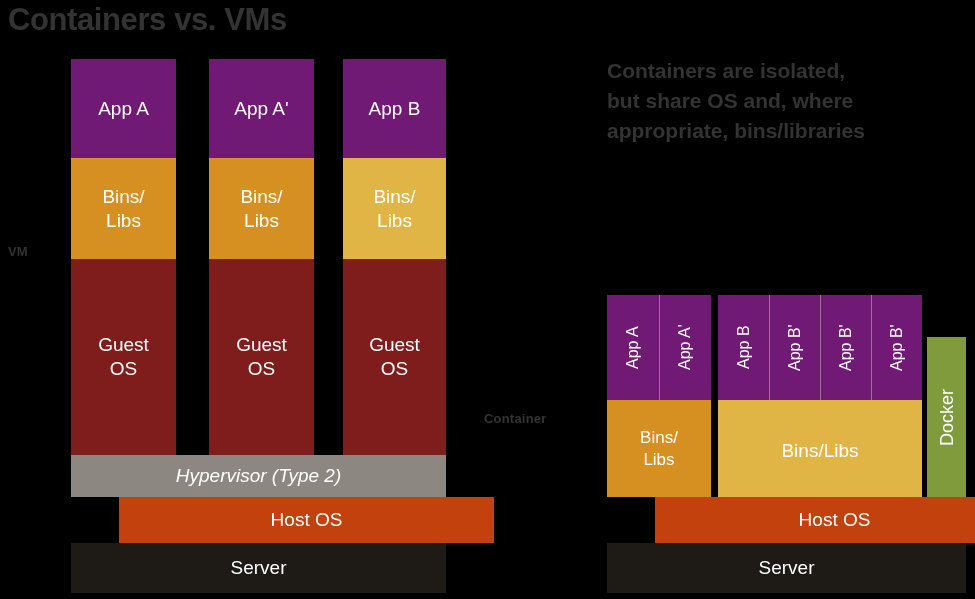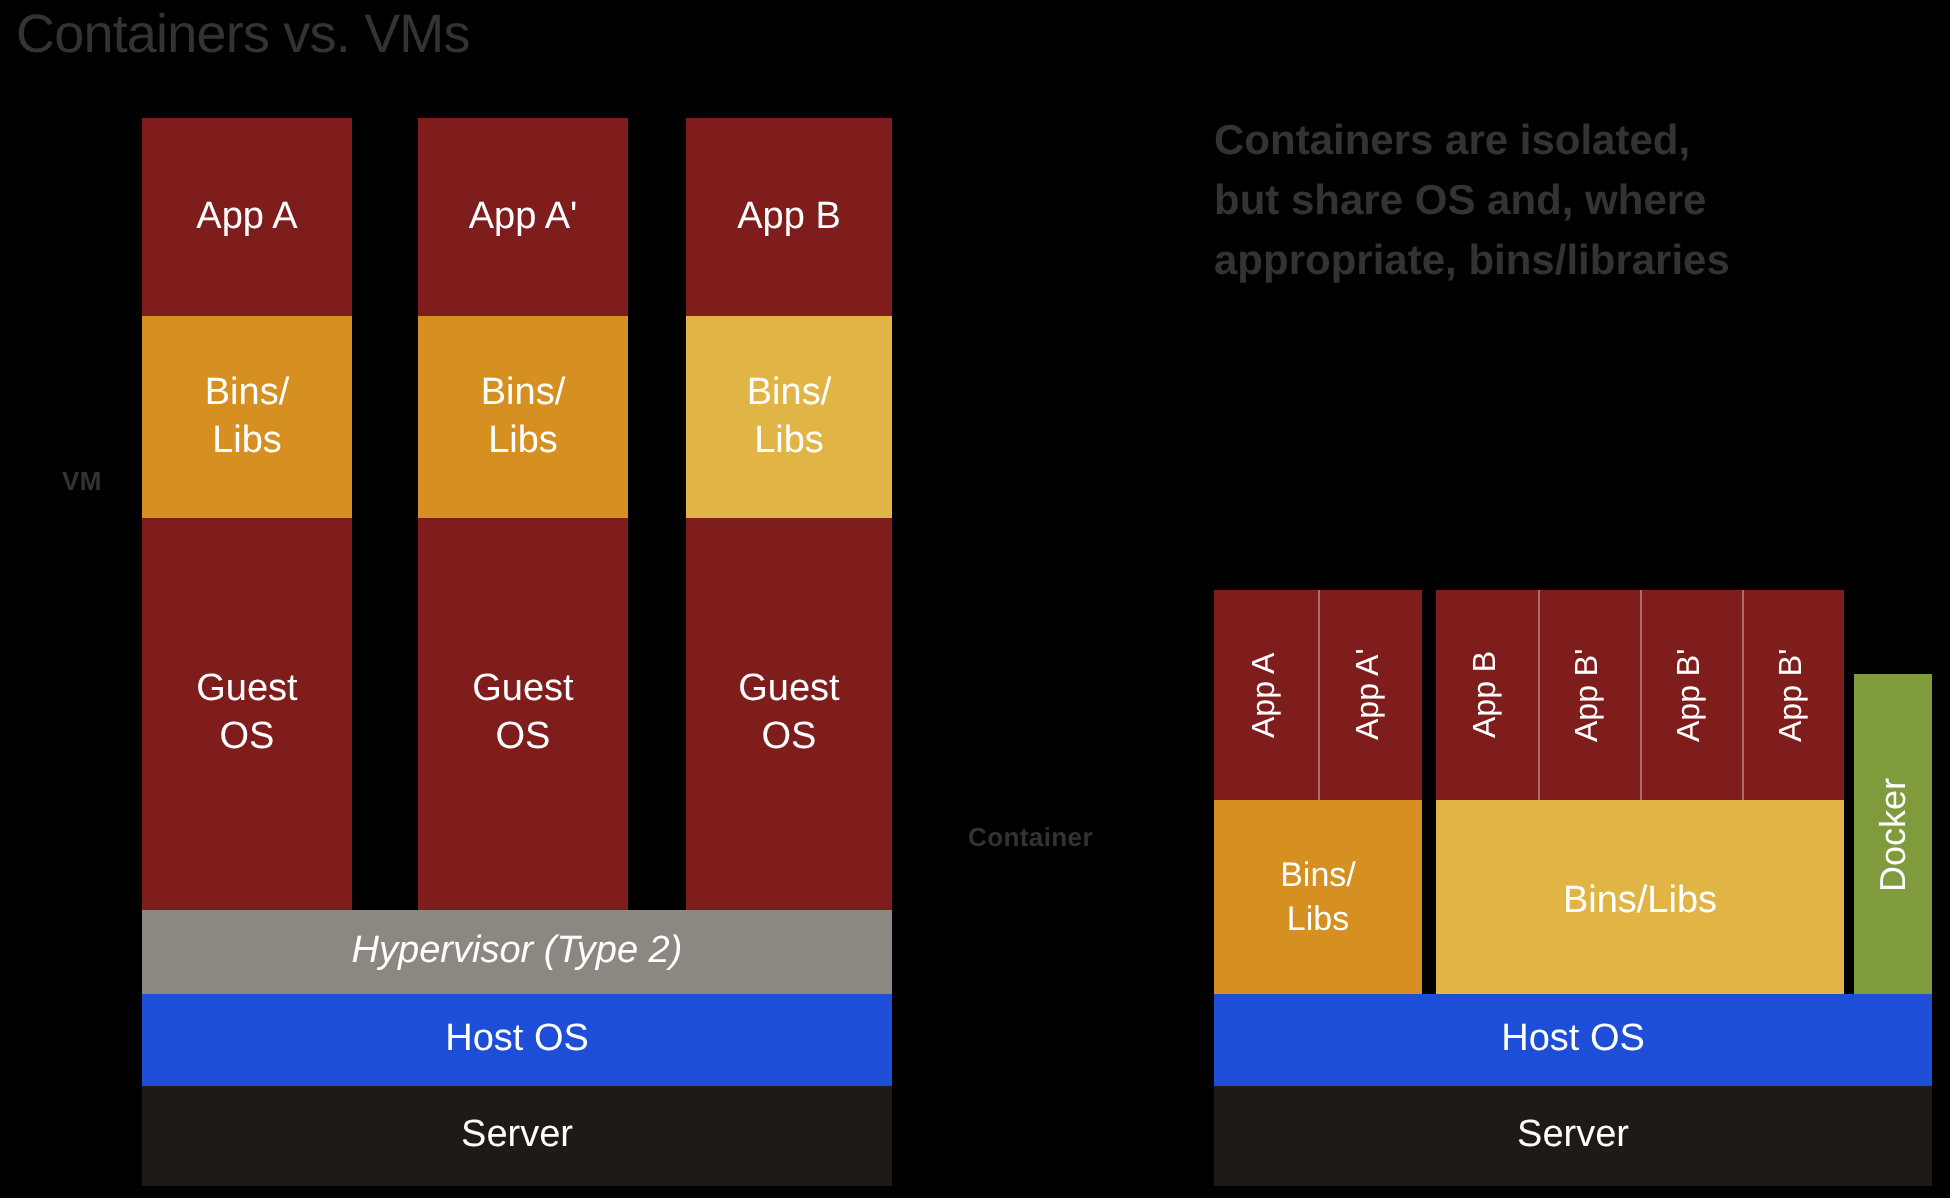--- a/index.html
+++ b/index.html
@@ -16,22 +16,22 @@
     font-family: "Liberation Sans", sans-serif;
     color: #ffffff;
     -webkit-font-smoothing: antialiased;
   }
 
   
   .page-title {
     position: absolute;
     left: 8px;
     top: 2px;
-    font-size: 27px;
-    font-weight: normal;
+    font-size: 31px;
+    font-weight: bold;
     letter-spacing: -0.4px;
     color: #333333;
     white-space: nowrap;
   }
 
   
   .caption {
     position: absolute;
     left: 607px;
     top: 56px;
@@ -44,21 +44,21 @@
   .caption .cap-line { display: block; white-space: nowrap; }
 
   
   .row-label {
     position: absolute;
     font-size: 13px;
     font-weight: bold;
     color: #333333;
     letter-spacing: 0.2px;
   }
-  .row-label.vm        { left: 8px;   top: 233px; margin-left: 23px; }
+  .row-label.vm        { left: 8px;   top: 244px; }
   .row-label.container { left: 484px; top: 391px; margin-top: 20px; }
 
   
   .blk {
     position: absolute;
     box-sizing: border-box;
     display: flex;
     align-items: center;
     justify-content: center;
     text-align: center;
@@ -70,26 +70,26 @@
   .blk.small  { font-size: 17px; line-height: 22px; }
   .blk.rot {
     writing-mode: vertical-rl;
     transform: rotate(180deg);
     font-size: 16px;
     line-height: 18px;
     white-space: nowrap;
   }
 
   
-  .c-app   { background: #7f1d1d; }
+  .c-app   { background: #701a75; }
   .c-bins  { background: #d68f21; }
   .c-bins2 { background: #e0b545; }
   .c-guest { background: #7f1d1d; }
   .c-hyper { background: #8d8781; }
-  .c-host  { background: #1d4ed8; }
+  .c-host  { background: #c2410c; margin-left: 48px; }
   .c-srv   { background: #1e1b16; text-align: center; }
   .c-dock  { background: #7f9b3b; }
 
   
   .vsep {
     position: absolute;
     width: 1px;
     background: rgba(255,255,255,0.35);
   }
 </style>

